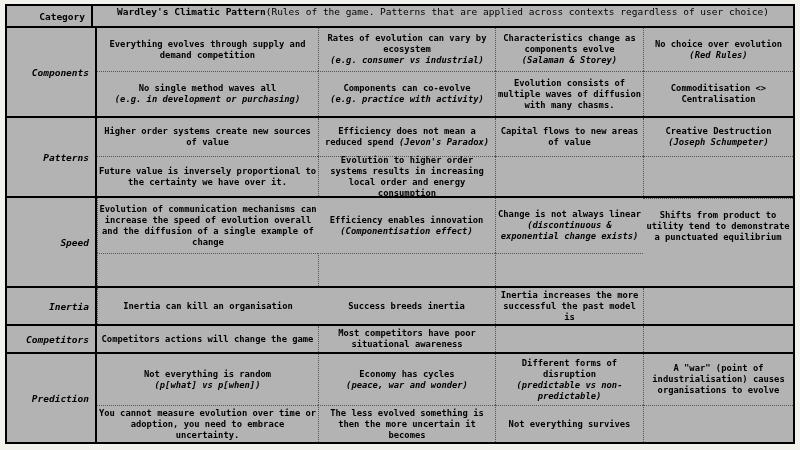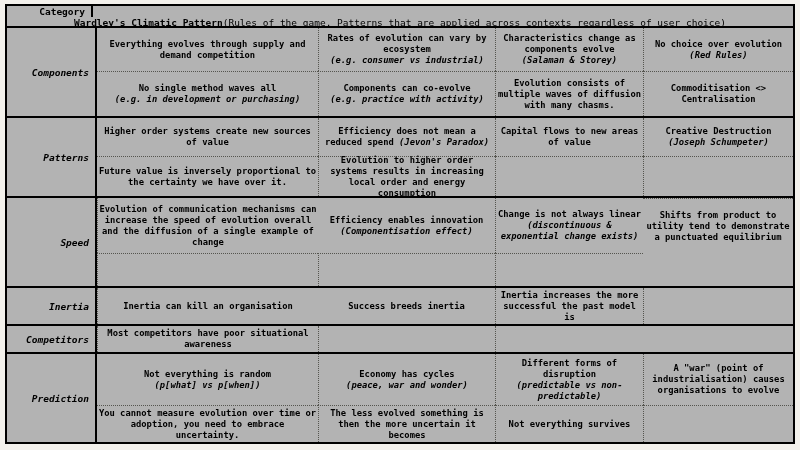--- a/index.html
+++ b/index.html
@@ -17,31 +17,31 @@
     color:var(--text);
     overflow:hidden;
   }
   .table{
     width:786px;
     margin:4px auto 0 auto;
     border:2px solid var(--line);
     background:var(--table-bg);
   }
   
-  .hrow{display:flex;height:20px;flex-direction:column;}
+  .hrow{display:flex;height:20px;}
   .hcat{
     width:86px;
     border-right:2px solid var(--line);
     display:flex;align-items:center;justify-content:flex-end;
     padding-right:6px;box-sizing:border-box;
     font-weight:bold;font-size:9.5px;
   }
   .htitle{
     flex:1;
-    display:flex;align-items:center;justify-content:center;
+    display:flex;align-items:flex-start;justify-content:center;
     font-size:9.5px;white-space:nowrap;border-radius:8px;
   }
   .htitle .b{font-weight:bold;}
   
   .trow{display:flex;border-top:2px solid var(--line);}
   .cat{
     width:86px;
     border-right:2px solid var(--line);
     display:flex;align-items:center;justify-content:flex-end;
     padding-right:6px;box-sizing:border-box;
@@ -180,20 +180,23 @@
             <div class="txt"><span>Inertia increases the more successful the past model is</span></div>
           </div>
           <div class="cell vline">
             <div class="txt"></div>
           </div>
         </div>
       </div>
       <div class="trow row-competitors">
         <div class="cat">Competitors</div>
         <div class="grid">
+          <div class="cell">
+            <div class="txt"><span>Competitors actions will change the game</span></div>
+          </div>
           <div class="cell vline">
             <div class="txt"><span>Most competitors have poor situational awareness</span></div>
           </div>
           <div class="cell vline">
             <div class="txt"></div>
           </div>
           <div class="cell vline">
             <div class="txt"></div>
           </div>
         </div>

